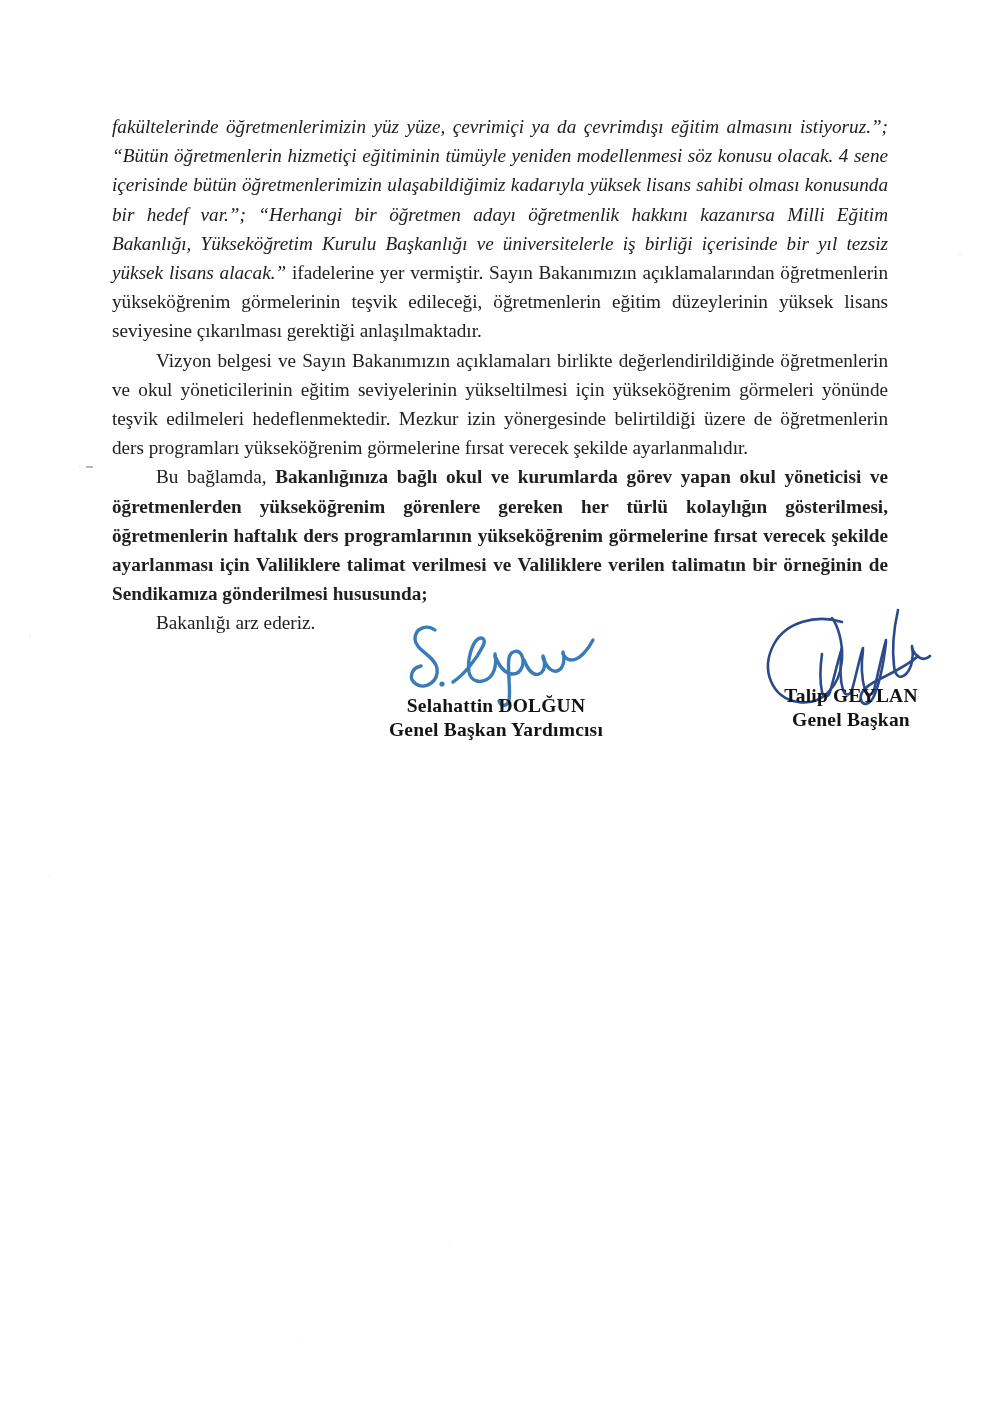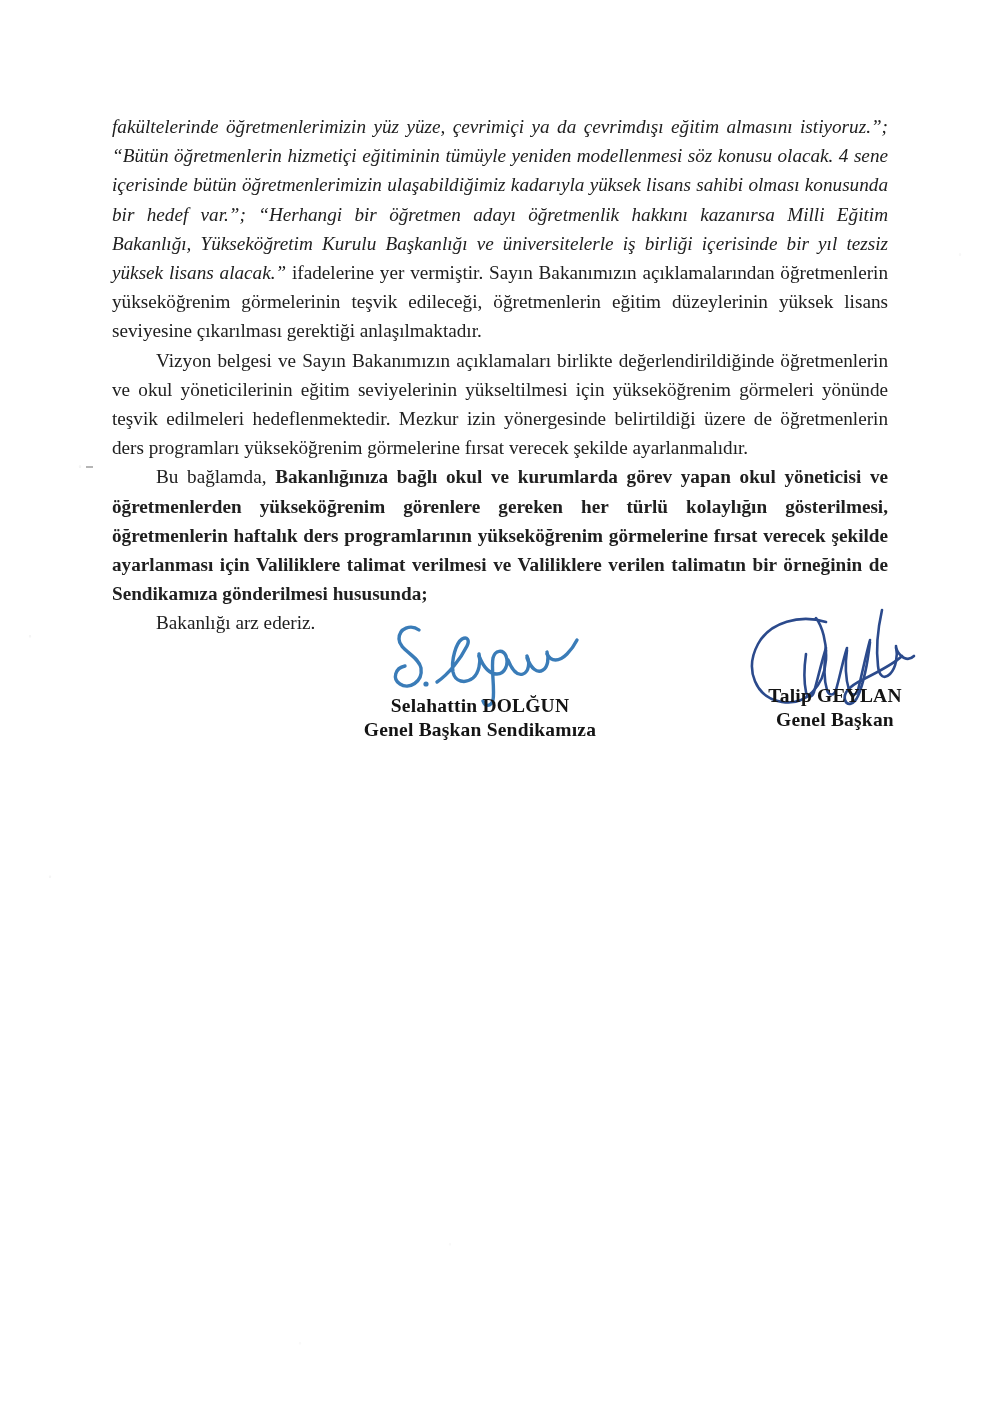--- a/index.html
+++ b/index.html
@@ -61,21 +61,21 @@
     width: 44px;
   }
 
   .bold {
     font-weight: bold;
   }
 
   
   .signatures {
     position: absolute;
-    left: 100px;
+    left: 116px;
     top: 612px;
     width: 776px;
     height: 200px;
   }
 
   .sig-col {
     position: absolute;
     text-align: center;
   }
   .sig-col.left  { left: 225px;  width: 310px; }
@@ -144,21 +144,21 @@
             <circle cx="51" cy="72" r="2.6" fill="#3a7cb8" stroke="none"></circle>
             <path d="M62 70 C74 62, 86 46, 92 34 C95 28, 92 24, 87 27 C81 31, 76 48, 78 60 C80 70, 90 72, 98 66 C104 61, 106 50, 104 42"></path>
             <path d="M104 44 C108 54, 114 62, 122 62 C130 62, 134 52, 131 44 C128 37, 120 38, 118 46 C116 56, 120 78, 118 88 C116 95, 110 95, 108 89"></path>
             <path d="M133 48 C137 58, 142 64, 148 62 C154 60, 155 50, 152 44"></path>
             <path d="M152 46 C156 56, 162 62, 168 58 C173 55, 174 46, 172 40"></path>
             <path d="M172 42 C176 50, 184 50, 192 42 C197 37, 200 32, 202 28"></path>
           </g>
         </svg>
       </div>
       <div class="sig-name">Selahattin DOLĞUN</div>
-      <div class="sig-title">Genel Başkan Sendikamıza</div>
+      <div class="sig-title">Genel Başkan Yardımcısı</div>
     </div>
 
     <div class="sig-col right">
       <div class="sig-ink">
         <svg width="210" height="108" viewBox="0 0 210 108" fill="none" style="margin-top:-10px">
           <g stroke="#2b4a8c" stroke-width="2.6" stroke-linecap="round" stroke-linejoin="round" fill="none">
             <path d="M96 20 C70 12, 40 20, 28 42 C14 68, 26 96, 52 100 C76 104, 94 84, 96 58 C97 40, 92 24, 86 16"></path>
             <path d="M76 52 C74 66, 74 80, 76 90 C77 96, 82 96, 84 90 C88 76, 92 58, 96 46"></path>
             <path d="M96 48 C94 62, 94 78, 97 88 C99 94, 104 94, 106 88 C110 74, 113 58, 117 46"></path>
             <path d="M117 48 C115 62, 116 78, 119 88 C121 94, 126 94, 128 88 C132 72, 136 52, 140 38"></path>

